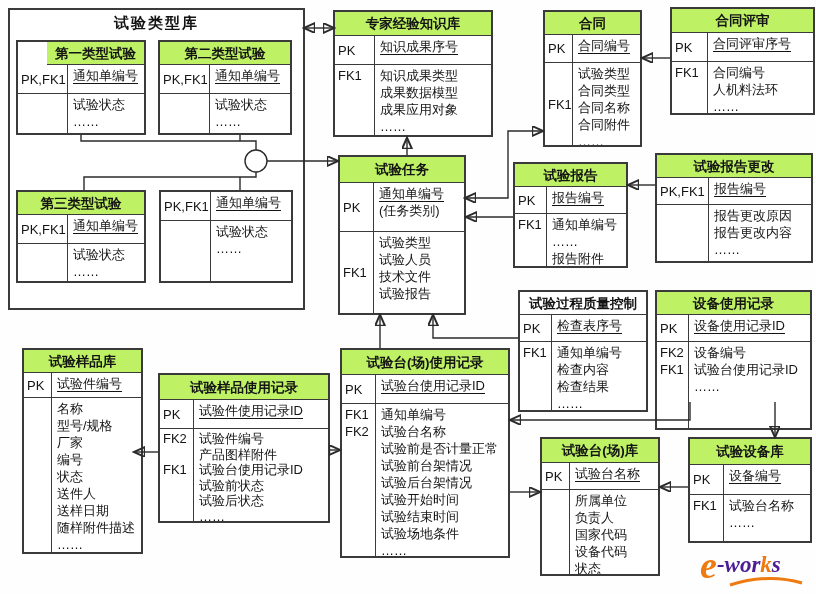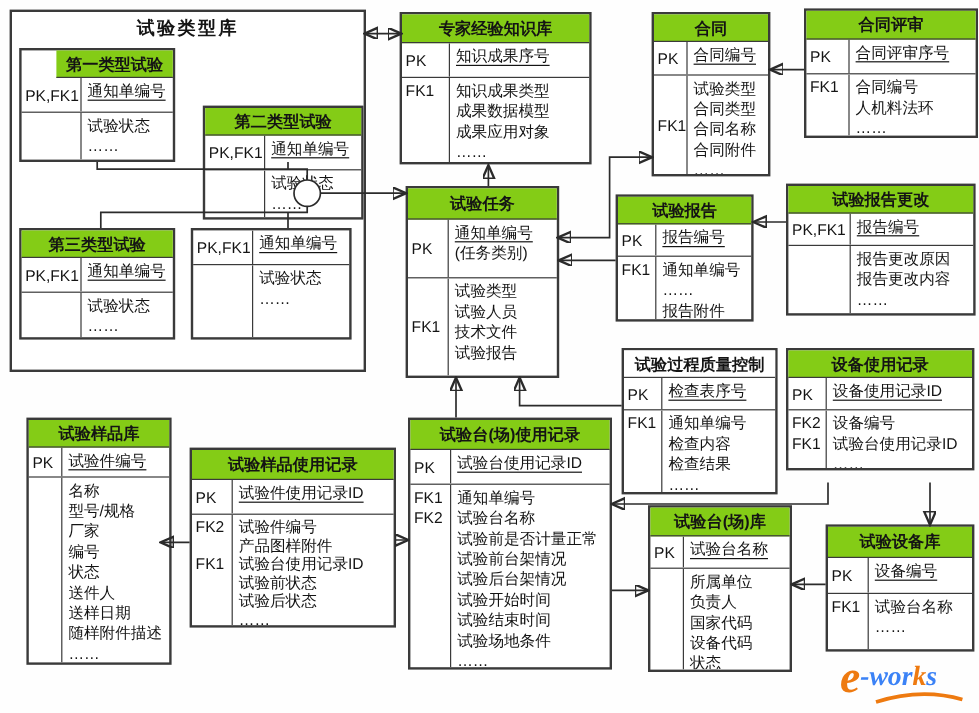--- a/index.html
+++ b/index.html
@@ -6,21 +6,21 @@
   .canvas{
     position:relative;width:816px;height:594px;background:#fefefe;overflow:hidden;
     font-family:"Liberation Sans",sans-serif;color:#141414;
   }
   
   .tbl{
     position:absolute;background:#fff;border:2px solid #3a3a3a;box-sizing:border-box;
     display:flex;flex-direction:column;font-size:13px;line-height:17px;
   }
   .tbl-title{
-    flex:0 0 auto;background:#84cc16;border-bottom:1px solid #3a3a3a;
+    flex:0 0 auto;background:#bef264;border-bottom:1px solid #3a3a3a;
     font-weight:bold;font-size:13.5px;display:flex;align-items:center;justify-content:center;
     white-space:nowrap;overflow:hidden;
   }
   .tbl-title.plain{background:#fff;}
   .row{display:flex;border-bottom:1px solid #3a3a3a;flex:0 0 auto;overflow:hidden;}
   .row.grow{flex:1 1 auto;border-bottom:none;}
   .key{
     flex:0 0 var(--kw,36px);border-right:1px solid #3a3a3a;
     padding:2px 2px 2px 3px;white-space:pre-line;box-sizing:border-box;overflow:hidden;
   }
@@ -37,21 +37,21 @@
   
   svg.overlay{position:absolute;left:0;top:0;pointer-events:none;}
   svg.overlay path{stroke:#2b2b2b;stroke-width:1.4;fill:none;}
   svg.overlay circle{stroke:#2b2b2b;stroke-width:1.4;fill:#fff;}
   
   .logo{
     position:absolute;left:700px;top:546px;width:112px;height:42px;
     font-family:"Liberation Serif",serif;font-style:italic;font-weight:bold;white-space:nowrap;
   }
   .logo-e{color:#ee7a10;font-size:38px;line-height:38px;vertical-align:-6px;}
-  .logo-navy{color:#3b82f6;font-size:23px;}
+  .logo-navy{color:#4c1d95;font-size:23px;}
   .logo-orange{color:#ee7a10;font-size:23px;}
   .logo-swoosh{position:absolute;left:28px;top:30px;}
 </style>
 </head>
 <body>
 
 <div class="canvas">
 
   <div class="group" style="left:8px;top:8px;width:297px;height:302px;">
     <div class="group-title">试验类型库</div>
@@ -63,21 +63,21 @@
         <div class="key vc">PK,FK1</div>
         <div class="field"><span class="pk">通知单编号</span></div>
       </div>
     <div class="row grow">
         <div class="key"></div>
         <div class="field">试验状态
 ……</div>
       </div>
   </div>
 
-  <div class="tbl" style="left:169px;top:40px;width:134px;height:95px;margin-top:48px;--kw:50px;">
+  <div class="tbl" style="left:158px;top:40px;width:134px;height:95px;--kw:50px;">
     <div class="tbl-title" style="height:22px;">第二类型试验</div>
     <div class="row" style="height:28px;">
         <div class="key vc">PK,FK1</div>
         <div class="field"><span class="pk">通知单编号</span></div>
       </div>
     <div class="row grow">
         <div class="key"></div>
         <div class="field">试验状态
 ……</div>
       </div>
@@ -205,21 +205,21 @@
       </div>
     <div class="row grow">
         <div class="key">FK1</div>
         <div class="field">通知单编号
 检查内容
 检查结果
 ……</div>
       </div>
   </div>
 
-  <div class="tbl" style="left:655px;top:290px;width:157px;height:102px;--kw:32px;">
+  <div class="tbl" style="left:655px;top:290px;width:157px;height:140px;--kw:32px;">
     <div class="tbl-title" style="height:22px;">设备使用记录</div>
     <div class="row" style="height:26px;">
         <div class="key vc">PK</div>
         <div class="field"><span class="pk">设备使用记录ID</span></div>
       </div>
     <div class="row grow">
         <div class="key">FK2
 FK1</div>
         <div class="field">设备编号
 试验台使用记录ID
@@ -280,21 +280,21 @@
 试验前是否计量正常
 试验前台架情况
 试验后台架情况
 试验开始时间
 试验结束时间
 试验场地条件
 ……</div>
       </div>
   </div>
 
-  <div class="tbl" style="left:540px;top:421px;width:120px;height:139px;--kw:28px;">
+  <div class="tbl" style="left:540px;top:437px;width:120px;height:139px;--kw:28px;">
     <div class="tbl-title" style="height:23px;">试验台(场)库</div>
     <div class="row" style="height:26px;">
         <div class="key vc">PK</div>
         <div class="field"><span class="pk">试验台名称</span></div>
       </div>
     <div class="row grow">
         <div class="key"></div>
         <div class="field">所属单位
 负责人
 国家代码

